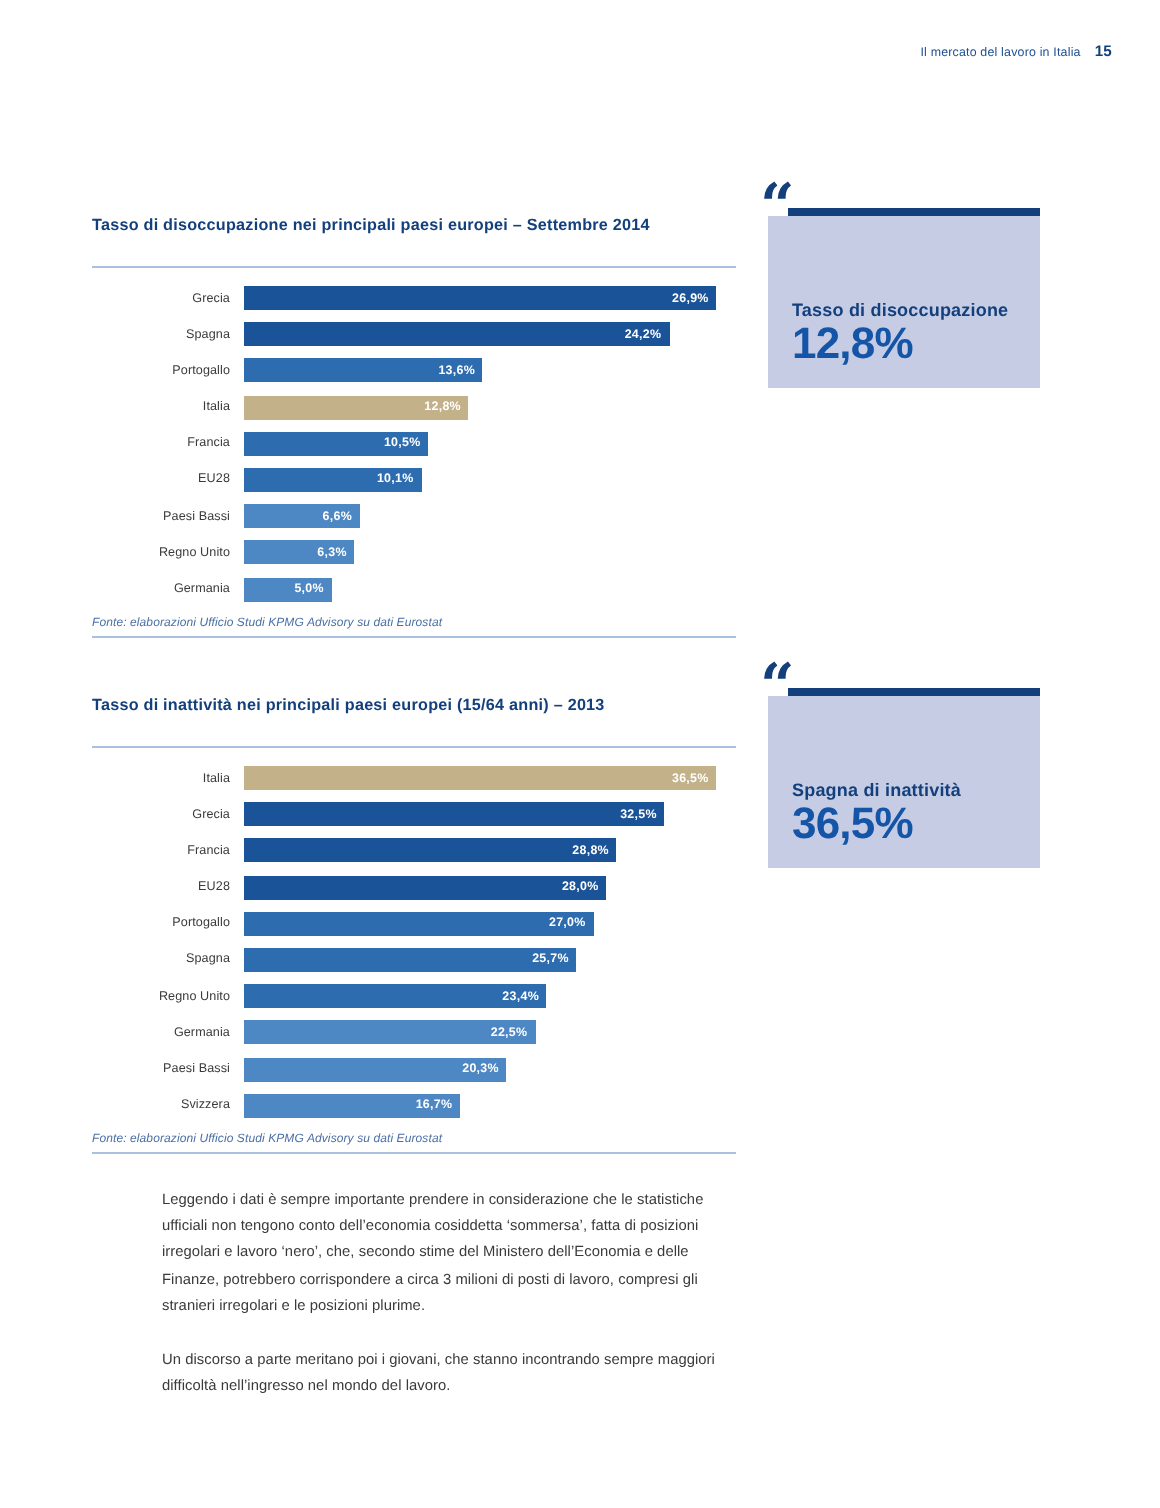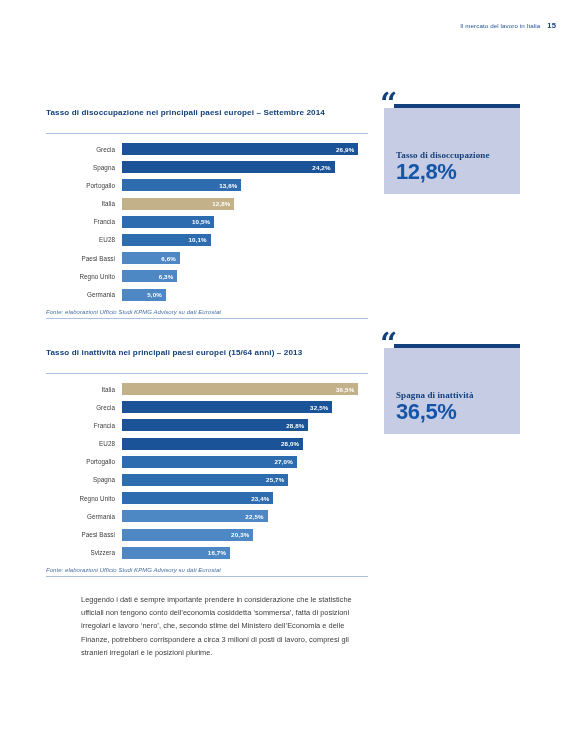--- a/index.html
+++ b/index.html
@@ -53,21 +53,21 @@
     position:absolute;left:-14px;top:-15px;
     font-family:"DejaVu Serif",serif;font-size:30px;line-height:1;
     font-weight:bold;color:#13407c;letter-spacing:-1px;
   }
   .callout-body{
     background:#c6cce4;height:86px;box-sizing:border-box;
     padding:42px 0 0 12px;
   }
   .callout-label{
     font-size:9px;font-weight:bold;color:#13407c;letter-spacing:.1px;
-    line-height:1.15;max-width:112px;font-family:Liberation Serif, serif;
+    line-height:1.15;max-width:112px;
   }
   .callout-value{
     font-size:22px;font-weight:bold;color:#1455a8;
     letter-spacing:-.4px;line-height:1.02;margin-top:1px;
   }
 
   
   .copy{position:absolute;left:46px;width:285px;margin-left:35px;}
   .copy p{
     margin:0 0 14px 0;font-size:7.4px;line-height:1.78;
@@ -265,15 +265,16 @@
       <span class="callout-quote">“</span>
     </div>
     <div class="callout-body">
       <div class="callout-label">Spagna di inattività</div>
       <div class="callout-value">36,5%</div>
     </div>
   </div>
 
   <div class="copy" style="top:593px;">
     <p>Leggendo i dati è sempre importante prendere in considerazione che le statistiche ufficiali non tengono conto dell’economia cosiddetta ‘sommersa’, fatta di posizioni irregolari e lavoro ‘nero’, che, secondo stime del Ministero dell’Economia e delle Finanze, potrebbero corrispondere a circa 3 milioni di posti di lavoro, compresi gli stranieri irregolari e le posizioni plurime.</p>
+    <p>Un discorso a parte meritano poi i giovani, che stanno incontrando sempre maggiori difficoltà nell’ingresso nel mondo del lavoro.</p>
   </div>
 
 </div>
 
 </body></html>

